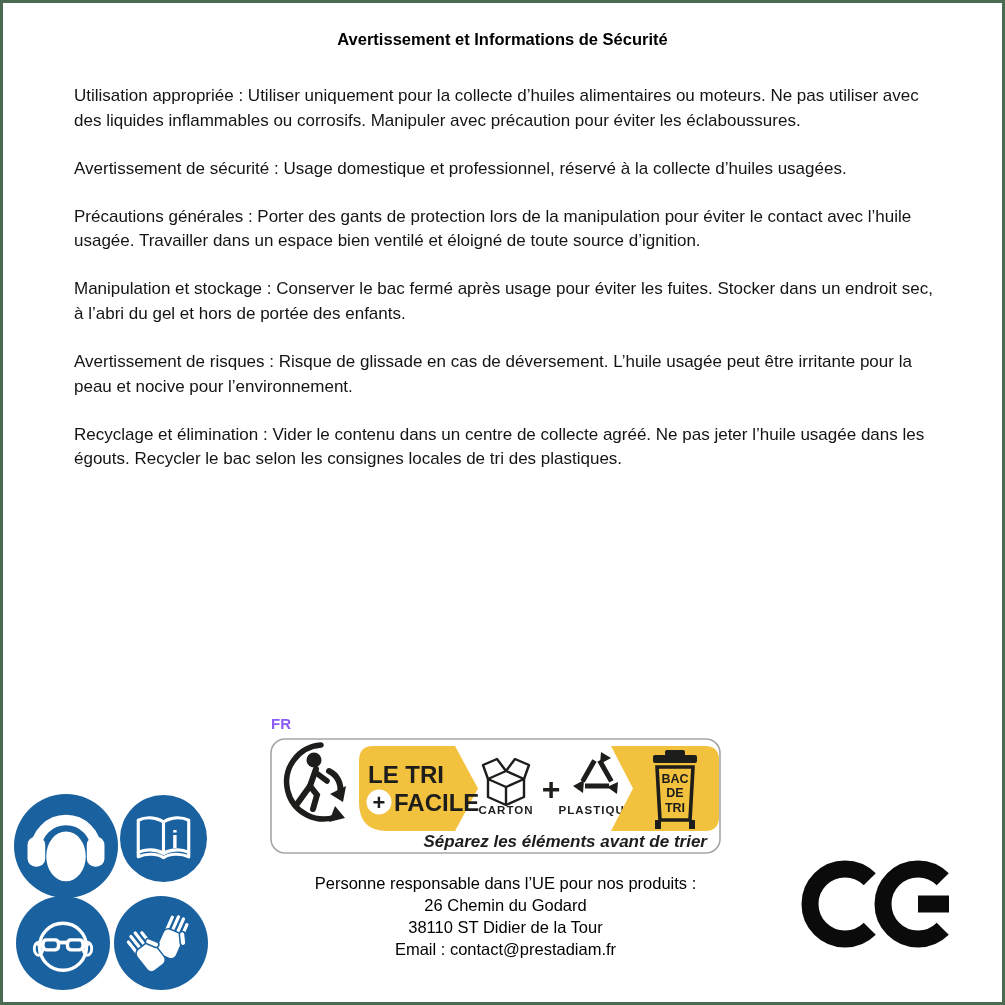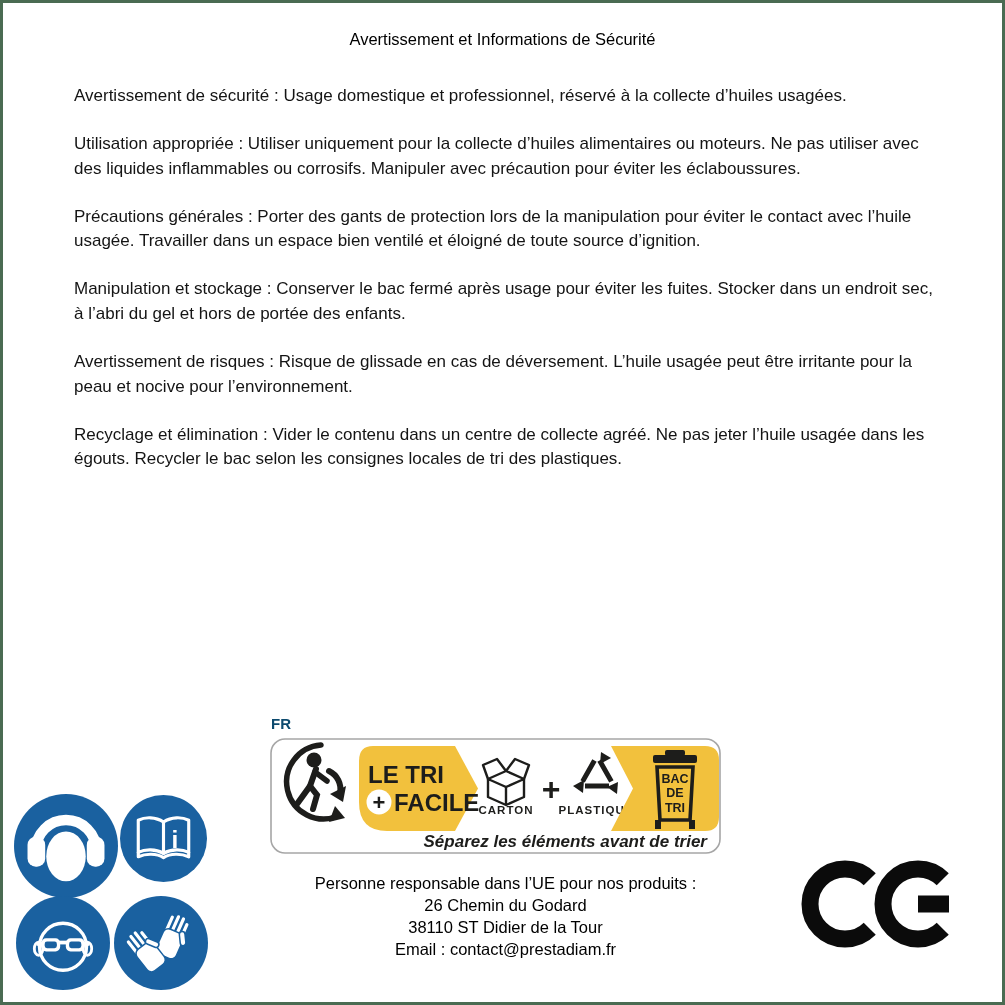--- a/index.html
+++ b/index.html
@@ -3,25 +3,25 @@
 <meta charset="utf-8">
 <style>
   html,body{margin:0;padding:0;background:#fff;}
   .page{
     position:relative;width:1005px;height:1005px;box-sizing:border-box;
     border:3px solid #4a6b52;background:#fff;overflow:hidden;
     font-family:"Liberation Sans",sans-serif;color:#141414;
   }
   .title{
     position:absolute;top:27px;left:0;width:100%;text-align:center;
-    font-size:16.5px;font-weight:normal;color:#000;
+    font-size:16.5px;font-weight:bold;color:#000;
   }
   .body-text{position:absolute;left:71px;top:81px;width:868px;}
   .body-text p{margin:0 0 23.5px 0;font-size:17px;line-height:24.6px;}
-  .fr-code{position:absolute;left:268px;top:712px;font-size:15px;font-weight:bold;color:#0c4a6e;}
+  .fr-code{position:absolute;left:268px;top:712px;font-size:15px;font-weight:bold;color:#8b5cf6;}
   .tri-label{position:absolute;left:267px;top:735px;width:451px;height:117px;}
   .safety-icon{position:absolute;}
   #icon-ear{left:11px;top:791px;width:104px;height:104px;}
   #icon-book{left:117px;top:792px;width:87px;height:87px;}
   #icon-glasses{left:13px;top:893px;width:94px;height:94px;}
   #icon-gloves{left:111px;top:893px;width:94px;height:94px;}
   .contact{
     position:absolute;left:235px;top:869px;width:535px;text-align:center;
     font-size:16.5px;font-weight:normal;line-height:22.1px;color:#000;
   }
@@ -29,22 +29,22 @@
   svg text{font-family:"Liberation Sans",sans-serif;}
 </style>
 </head>
 <body>
 
 <div class="page">
 
   <div class="title">Avertissement et Informations de Sécurité</div>
 
   <div class="body-text">
+    <p>Utilisation appropriée : Utiliser uniquement pour la collecte d’huiles alimentaires ou moteurs. Ne pas utiliser avec des liquides inflammables ou corrosifs. Manipuler avec précaution pour éviter les éclaboussures.</p>
     <p>Avertissement de sécurité : Usage domestique et professionnel, réservé à la collecte d’huiles usagées.</p>
-    <p>Utilisation appropriée : Utiliser uniquement pour la collecte d’huiles alimentaires ou moteurs. Ne pas utiliser avec des liquides inflammables ou corrosifs. Manipuler avec précaution pour éviter les éclaboussures.</p>
     <p>Précautions générales : Porter des gants de protection lors de la manipulation pour éviter le contact avec l’huile usagée. Travailler dans un espace bien ventilé et éloigné de toute source d’ignition.</p>
     <p>Manipulation et stockage : Conserver le bac fermé après usage pour éviter les fuites. Stocker dans un endroit sec, à l’abri du gel et hors de portée des enfants.</p>
     <p>Avertissement de risques : Risque de glissade en cas de déversement. L’huile usagée peut être irritante pour la peau et nocive pour l’environnement.</p>
     <p>Recyclage et élimination : Vider le contenu dans un centre de collecte agréé. Ne pas jeter l’huile usagée dans les égouts. Recycler le bac selon les consignes locales de tri des plastiques.</p>
   </div>
 
   <div class="fr-code">FR</div>
 
   <svg class="tri-label" viewBox="0 0 451 117">
     <rect x="1" y="1" width="449" height="114" rx="14" fill="#ffffff" stroke="#a6a6a6" stroke-width="1.6"></rect>

